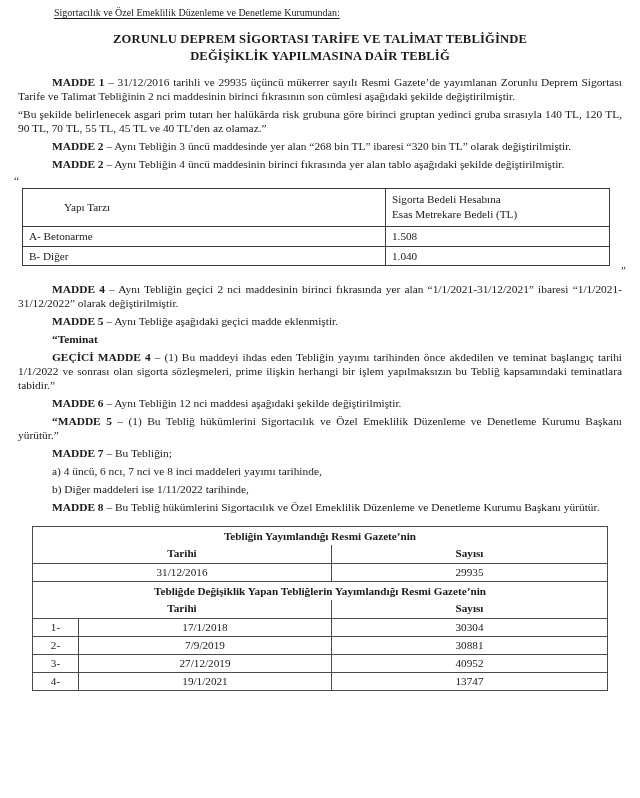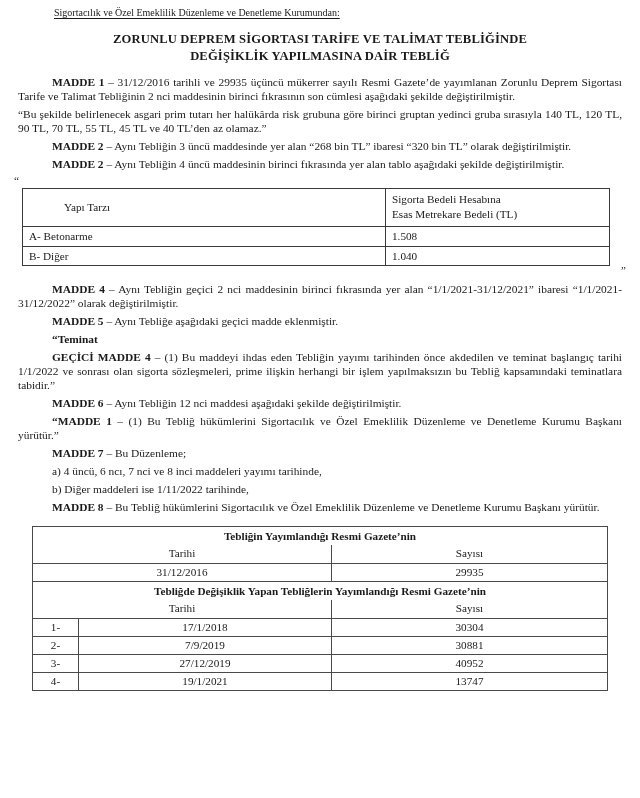--- a/index.html
+++ b/index.html
@@ -103,21 +103,21 @@
     line-height: 15px;
     padding: 1px 0;
     text-align: center;
   }
   table.tbl2 td.band {
     font-weight: bold;
     border-bottom: none;
     padding-top: 2px;
   }
   table.tbl2 td.subhead {
-    font-weight: normal;
+    font-weight: bold;
     border-top: none;
     padding-bottom: 2px;
   }
   table.tbl2 td.subhead.left-sub { border-right: 1px solid #4a4a4a; }
   table.tbl2 tr.thick-top td { border-top: 1.8px solid #2b2b2b; }
   table.tbl2 td.num-cell { width: 46px; }
 </style>
 </head>
 <body>
 
@@ -186,25 +186,25 @@
 
   <p class="para indent">
     <b>GEÇİCİ MADDE 4</b><span> – (1) Bu maddeyi ihdas eden Tebliğin yayımı tarihinden önce akdedilen ve teminat başlangıç tarihi 1/1/2022 ve sonrası olan sigorta sözleşmeleri, prime ilişkin herhangi bir işlem yapılmaksızın bu Tebliğ kapsamındaki teminatlara tabidir.”</span>
   </p>
 
   <p class="para indent">
     <b>MADDE 6</b><span> – Aynı Tebliğin 12 nci maddesi aşağıdaki şekilde değiştirilmiştir.</span>
   </p>
 
   <p class="para indent">
-    <b>“MADDE 1</b><span> – (1) Bu Tebliğ hükümlerini Sigortacılık ve Özel Emeklilik Düzenleme ve Denetleme Kurumu Başkanı yürütür.”</span>
-  </p>
-
-  <p class="para indent">
-    <b>MADDE 7</b><span> – Bu Düzenleme;</span>
+    <b>“MADDE 5</b><span> – (1) Bu Tebliğ hükümlerini Sigortacılık ve Özel Emeklilik Düzenleme ve Denetleme Kurumu Başkanı yürütür.”</span>
+  </p>
+
+  <p class="para indent">
+    <b>MADDE 7</b><span> – Bu Tebliğin;</span>
   </p>
   <p class="para sub">a) 4 üncü, 6 ncı, 7 nci ve 8 inci maddeleri yayımı tarihinde,</p>
   <p class="para sub">b) Diğer maddeleri ise 1/11/2022 tarihinde,</p>
 
   <p class="para indent">
     <b>MADDE 8</b><span> – Bu Tebliğ hükümlerini Sigortacılık ve Özel Emeklilik Düzenleme ve Denetleme Kurumu Başkanı yürütür.</span>
   </p>
 
   <div class="tbl2-wrap">
     <table class="doc-table tbl2">

